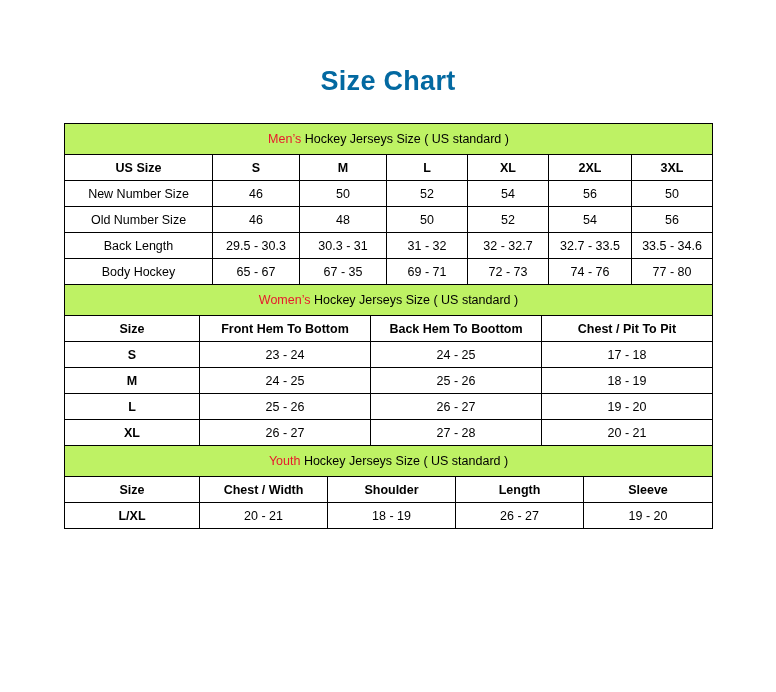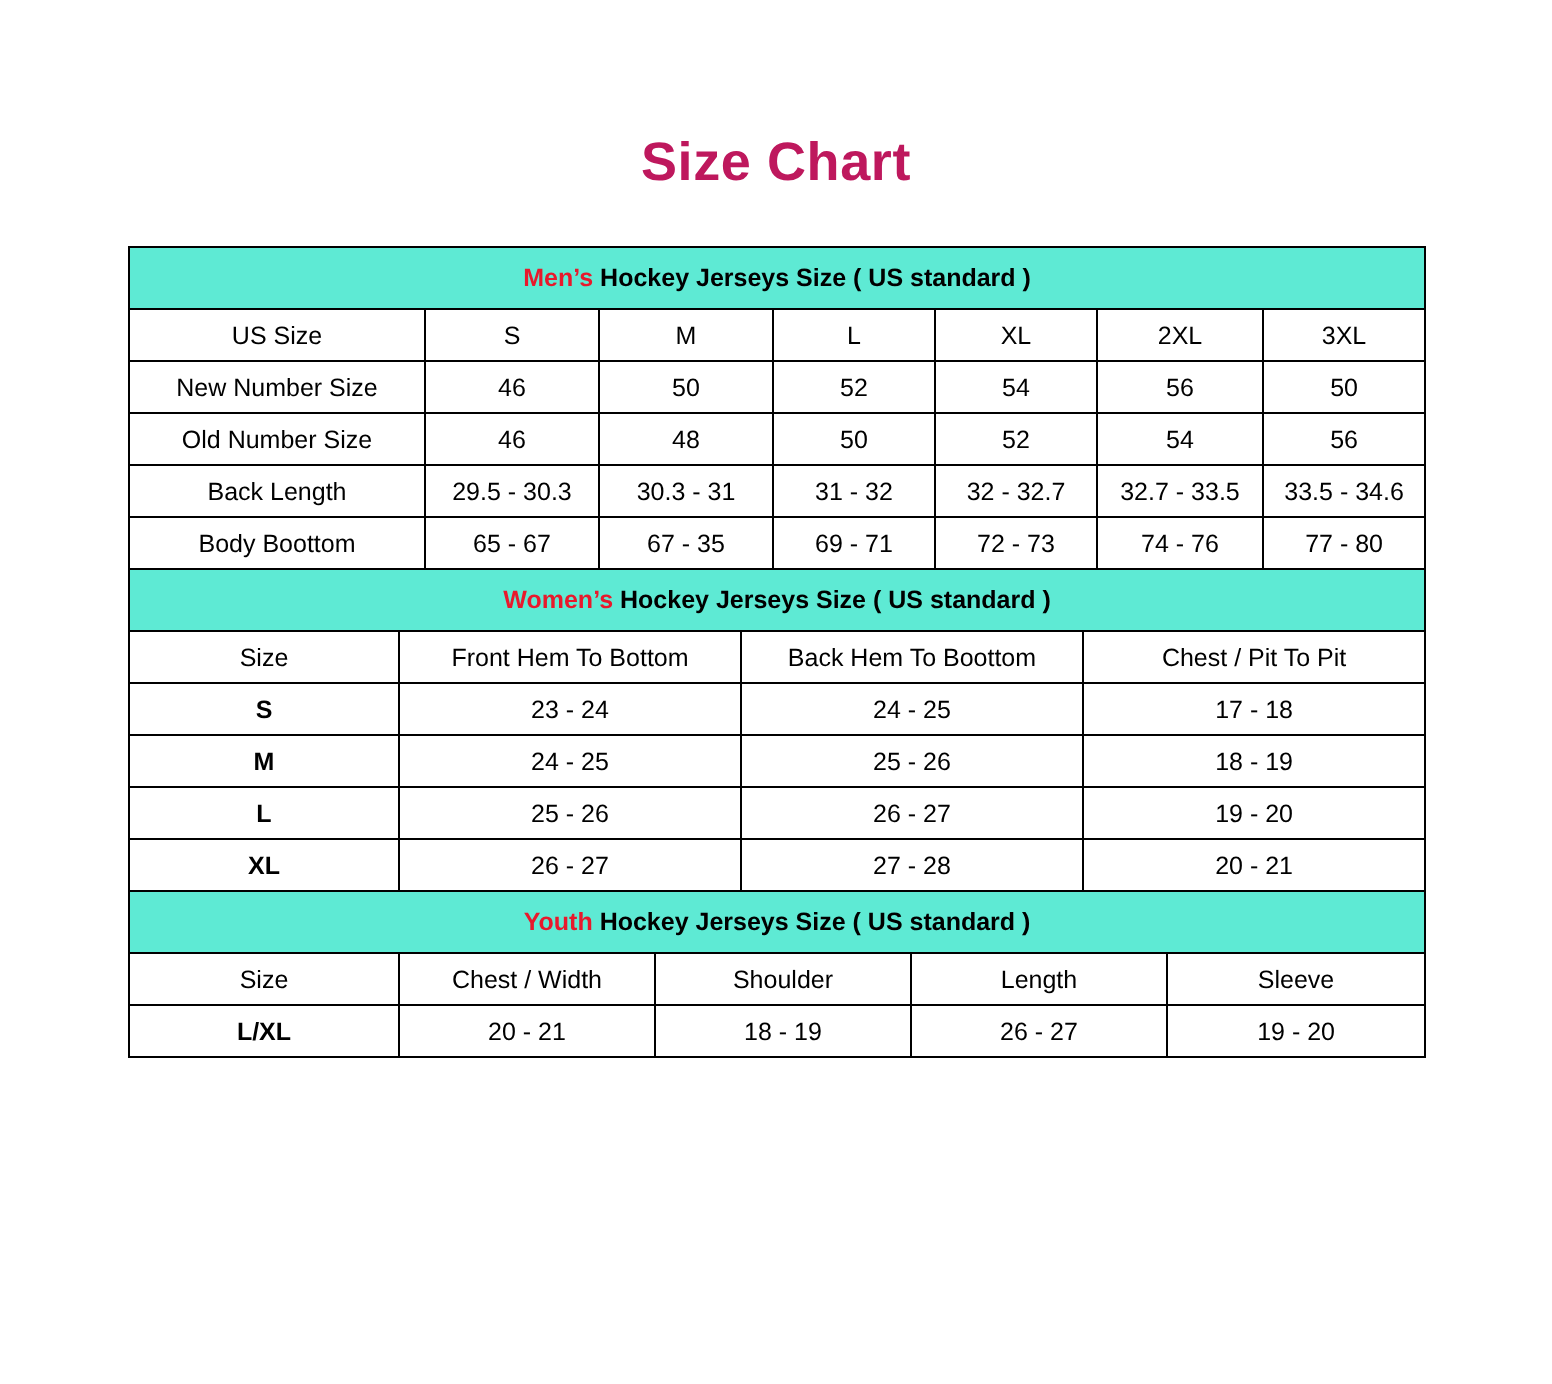--- a/index.html
+++ b/index.html
@@ -14,21 +14,21 @@
     overflow: hidden;
   }
   .page {
     position: relative;
     width: 776px;
     height: 692px;
     box-sizing: border-box;
   }
   .title {
     text-align: center;
-    color: #be185d;
+    color: #0369a1;
     font-size: 27px;
     font-weight: bold;
     letter-spacing: 0.3px;
     padding-top: 68px;
     line-height: 1;
   }
   .chart-wrap {
     margin: 0 auto;
     padding-top: 28px;
     width: 648px;
@@ -41,30 +41,30 @@
   table.sizechart td {
     border: 1px solid #000000;
     text-align: center;
     vertical-align: middle;
     font-size: 12.5px;
     color: #000000;
     height: 25px;
     padding: 0 2px;
   }
   .section-head {
-    background: #5eead4;
-    font-weight: bold;
+    background: #bef264;
+    font-weight: normal;
     font-size: 14px;
     height: 30px !important;
   }
   .section-head .accent {
     color: #e8192c;
   }
   .colhead {
-    font-weight: normal;
+    font-weight: bold;
   }
   .rowlabel {
     font-weight: normal;
   }
   .rowlabel-bold {
     font-weight: bold;
   }
 </style>
 </head>
 <body>
@@ -119,21 +119,21 @@
         <tr>
           <td class="rowlabel">Back Length</td>
           <td>29.5 - 30.3</td>
           <td>30.3 - 31</td>
           <td>31 - 32</td>
           <td>32 - 32.7</td>
           <td>32.7 - 33.5</td>
           <td>33.5 - 34.6</td>
         </tr>
         <tr>
-          <td class="rowlabel">Body Boottom</td>
+          <td class="rowlabel">Body Hockey</td>
           <td>65 - 67</td>
           <td>67 - 35</td>
           <td>69 - 71</td>
           <td>72 - 73</td>
           <td>74 - 76</td>
           <td>77 - 80</td>
         </tr>
       </tbody>
     </table>
 

